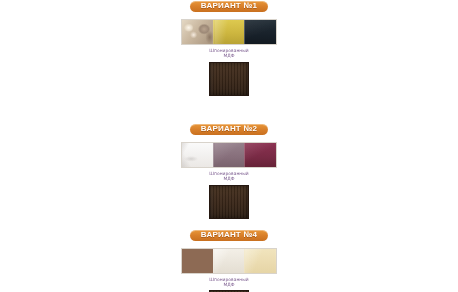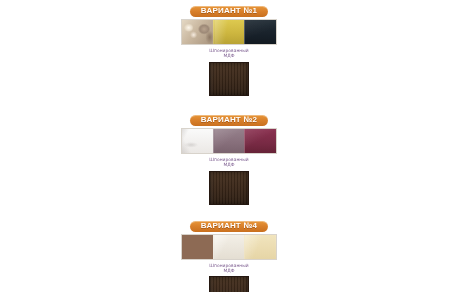--- a/index.html
+++ b/index.html
@@ -39,21 +39,21 @@
     position: relative;
     width: 110px;
     background: #ffffff;
   }
 
   
   .banner-wrap {
     position: relative;
     height: 16px;
     display: flex;
-    align-items: flex-end;
+    align-items: flex-start;
     justify-content: center;
   }
   .banner {
     position: relative;
     display: inline-block;
     padding: 1px 11px 2px 11px;
     background: linear-gradient(to bottom, #e8973a 0%, #d9802a 48%, #c9701f 100%);
     border-radius: 7px / 7px;
     box-shadow: inset 0 1px 0 rgba(255,255,255,0.35);
     line-height: 1;
@@ -195,21 +195,21 @@
         rgba(0,0,0,0.16) 1px,
         rgba(255,255,255,0.035) 1px,
         rgba(255,255,255,0.035) 3px
       ),
       linear-gradient(180deg, #46311f 0%, #3a2719 55%, #2e1f14 100%);
     box-shadow: inset 0 0 5px rgba(0,0,0,0.45);
   }
 
   
   .variant-1 { margin-top: 1px; }
-  .variant-2 { margin-top: 14px; }
+  .variant-2 { margin-top: 28px; }
   .variant-3 { margin-top: 11px; }
 </style>
 </head>
 <body>
 
 <div id="page">
   <div class="column">
 
     <section class="variant variant-1">
       <div class="banner-wrap">

